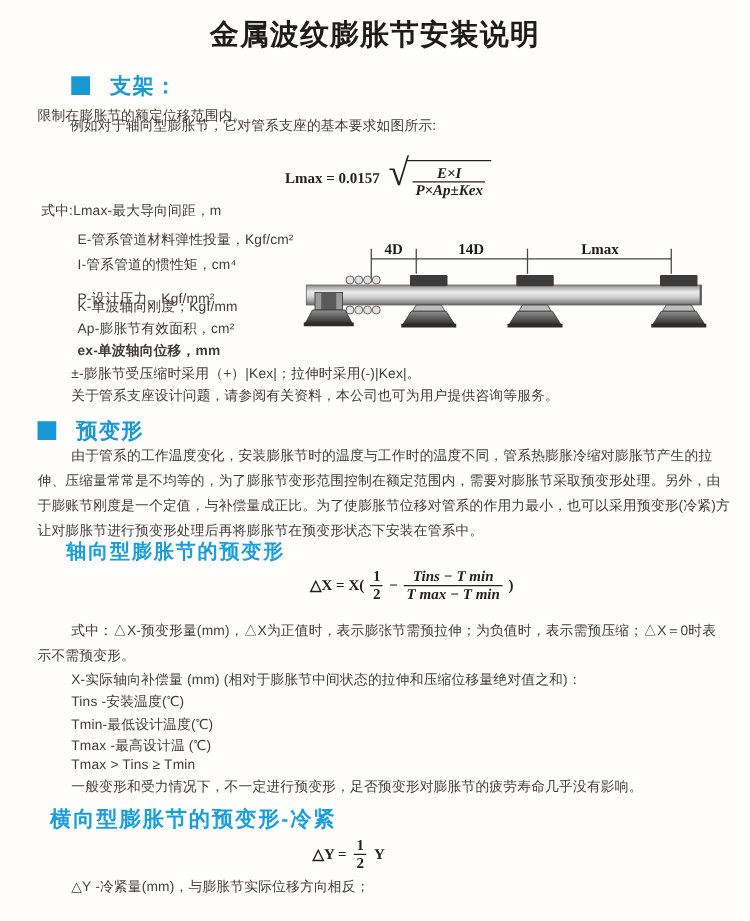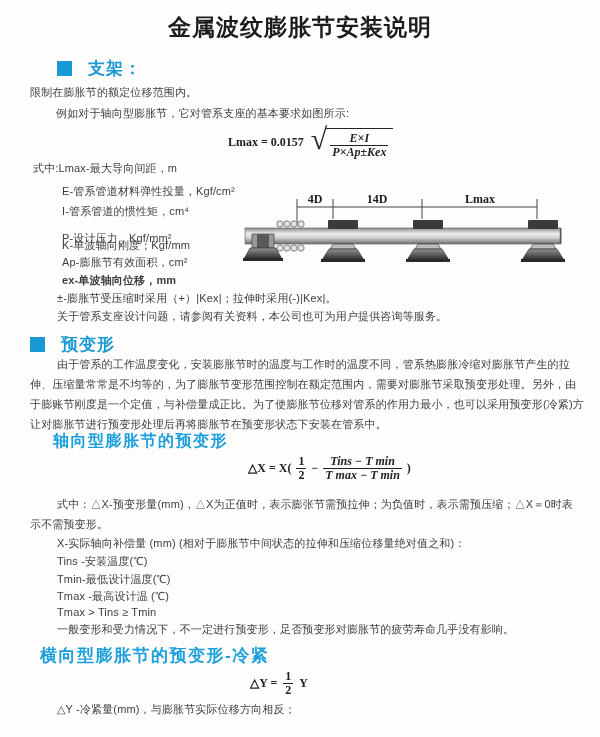--- a/index.html
+++ b/index.html
@@ -35,21 +35,21 @@
 
 <div class="page">
 
   <div class="abs title">金属波纹膨胀节安装说明</div>
 
   <div class="abs sec-head" style="left:57px;top:57px;">
     <span class="sq"></span>
     <span class="ht">支架：</span>
   </div>
   <div class="abs body-txt" style="left:30px;top:85px;">限制在膨胀节的额定位移范围内。</div>
-  <div class="abs body-txt" style="left:56px;top:106px;text-align:center;">例如对于轴向型膨胀节，它对管系支座的基本要求如图所示:</div>
+  <div class="abs body-txt" style="left:56px;top:93px;text-align:center;">例如对于轴向型膨胀节，它对管系支座的基本要求如图所示:</div>
 
   <div class="abs formula" style="left:228px;top:126px;">
     <span class="fx">Lmax = 0.0157</span>
     <span class="sqrt">
       <span class="sign">√</span>
       <span class="bodyr">
         <span class="fr ital">
           <span class="n">E×I</span>
           <span class="d">P×Ap±Kex</span>
         </span>

